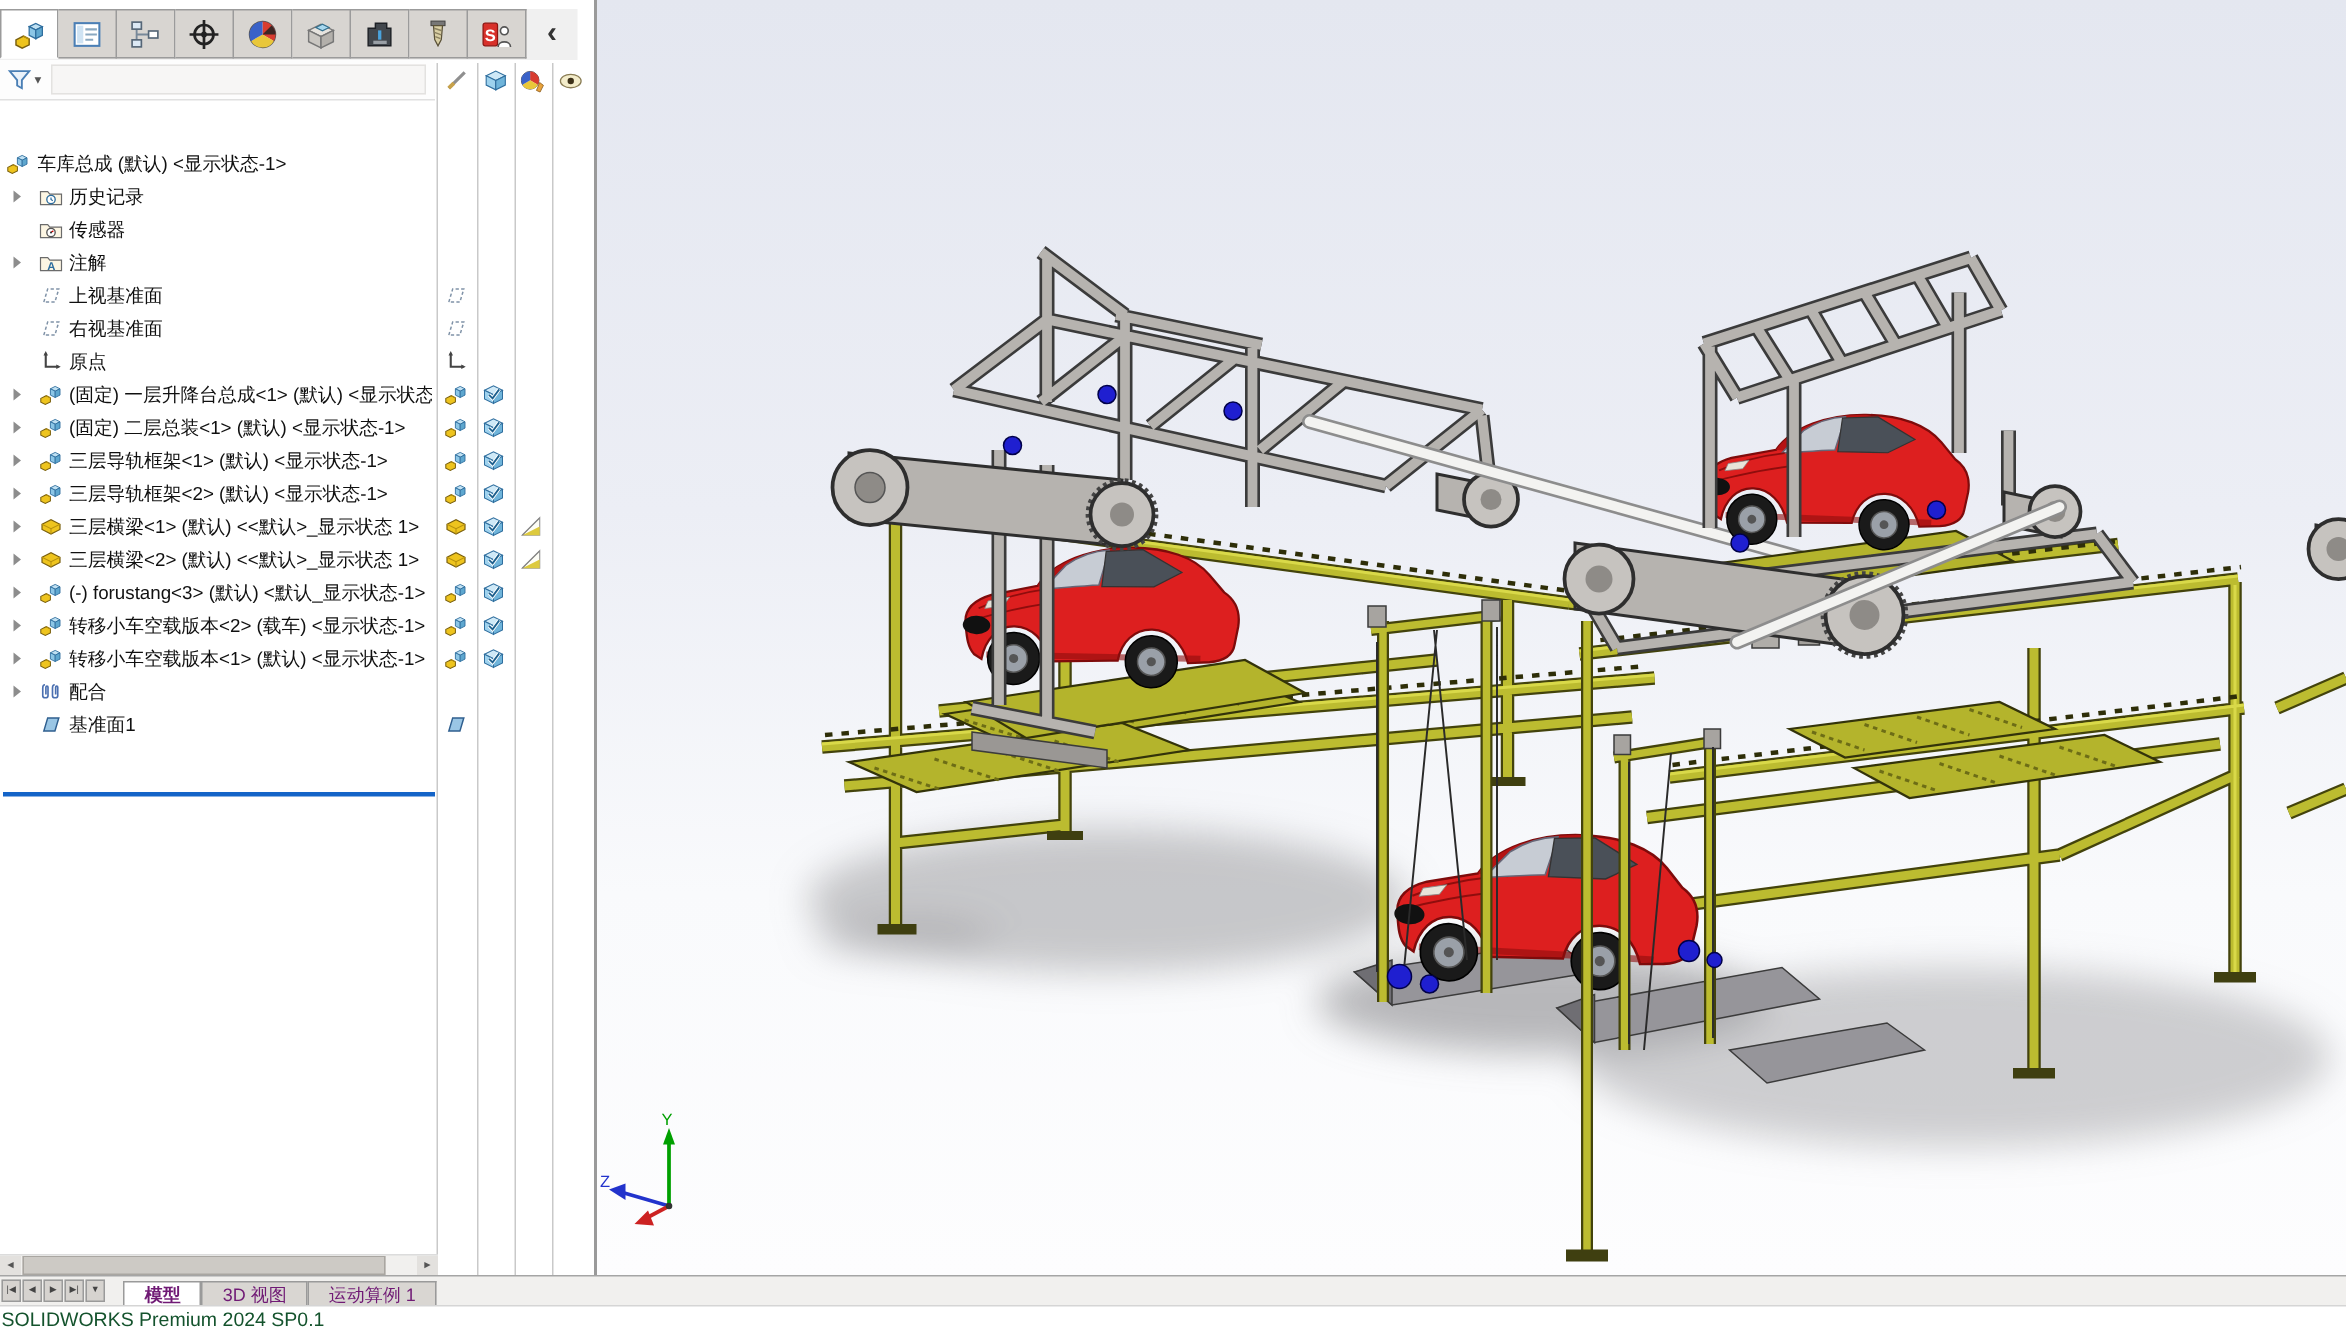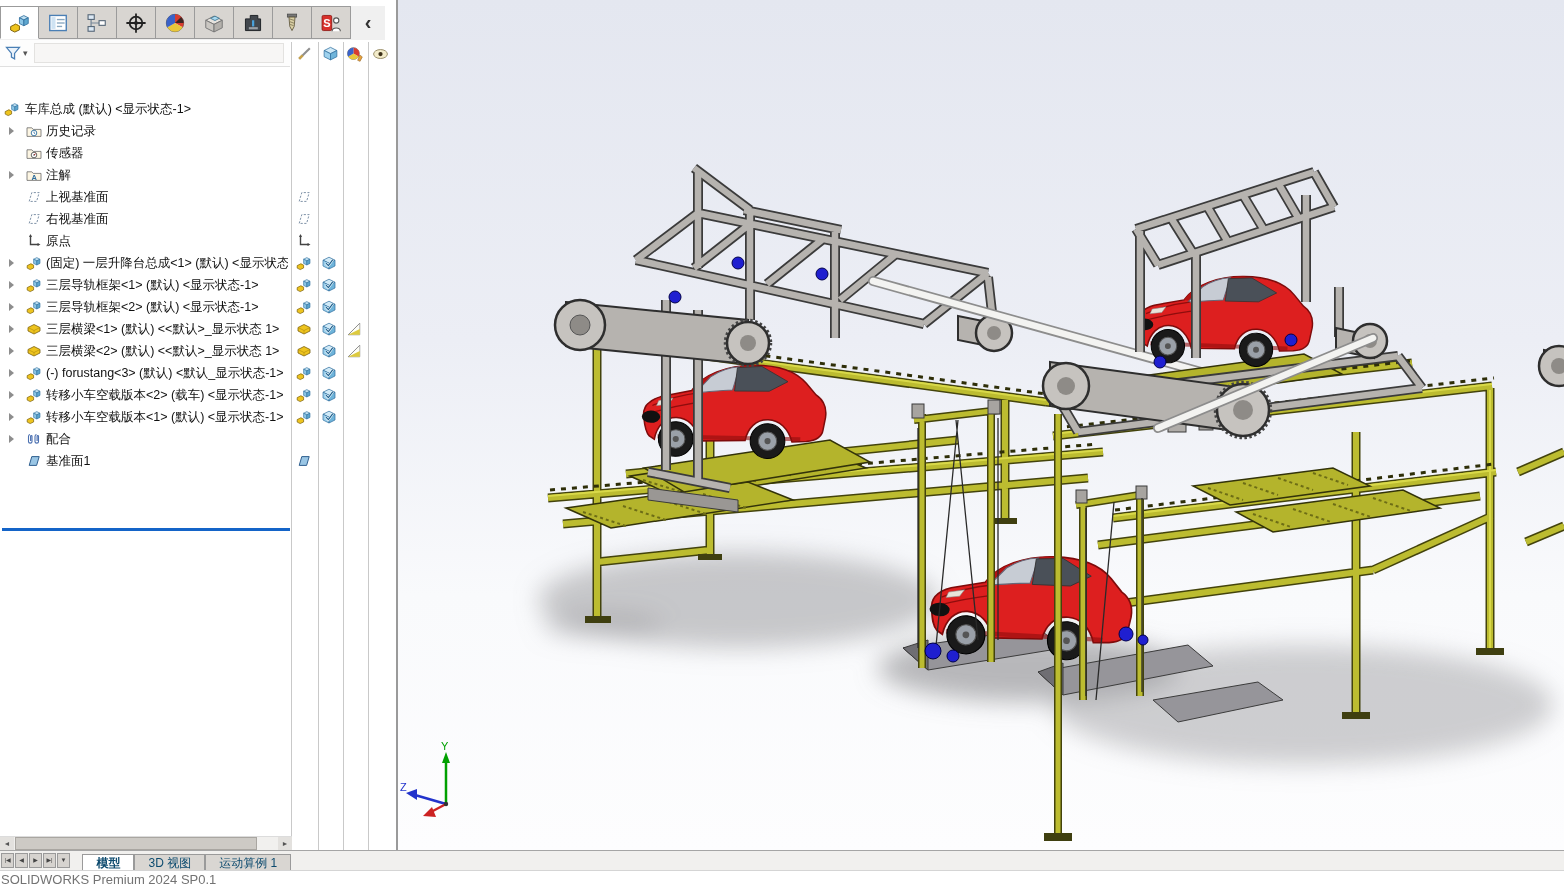--- a/index.html
+++ b/index.html
@@ -32,24 +32,24 @@
   #rollback{position:absolute;left:2px;top:528px;width:288px;height:3px;background:#1464c8;}
   
   #hscroll{position:absolute;left:0;top:836px;width:292px;height:14px;background:#f1f0ee;border-top:1px solid #dcdcdc;}
   .sbtn{position:absolute;top:0;width:14px;height:13px;background:#e3e1de;color:#555;font-size:7px;text-align:center;line-height:13px;}
   #sthumb{position:absolute;left:15px;top:0;width:242px;height:13px;background:#cdcac5;border:1px solid #a9a6a1;box-sizing:border-box;}
   
   #viewport{position:absolute;left:398px;top:0;width:1166px;height:850px;background:linear-gradient(#e4e7f0 0%,#eceef5 40%,#f9fafc 70%,#fdfdfe 100%);}
   
   #docstrip{position:absolute;left:0;top:850px;width:1564px;height:20px;background:#f1f0ee;border-top:1px solid #a5a5a5;}
   .navbtn{display:inline-block;width:13px;height:15px;margin-top:2px;margin-left:1px;background:#d6d3cf;border:1px solid #9a9a9a;box-sizing:border-box;font-size:6px;color:#444;text-align:center;line-height:13px;vertical-align:top;}
-  .dtab{display:inline-block;height:17px;line-height:16px;padding:0 13px;margin-top:3px;border:1px solid #9a9a9a;border-bottom:none;background:#d9d6d2;font-size:12px;color:#0c4a6e;vertical-align:top;}
+  .dtab{display:inline-block;height:17px;line-height:16px;padding:0 13px;margin-top:3px;border:1px solid #9a9a9a;border-bottom:none;background:#d9d6d2;font-size:12px;color:#701a75;vertical-align:top;}
   .dtab.active{background:#fff;font-weight:bold;}
   #dtabs{display:inline-block;margin-left:8px;}
-  #statusbar{position:absolute;left:0;top:870px;width:1564px;height:18px;background:#fff;border-top:1px solid #d5d5d5;font-size:13px;color:#737373;line-height:17px;padding-left:1px;}
+  #statusbar{position:absolute;left:0;top:870px;width:1564px;height:18px;background:#fff;border-top:1px solid #d5d5d5;font-size:13px;color:#14532d;line-height:17px;padding-left:1px;}
 </style>
 </head>
 <body>
 
 <svg width="0" height="0" style="position:absolute" aria-hidden="true">
 <defs>
 <symbol id="i-asm" viewBox="0 0 16 16">
   <path d="M1.2,10.6 L4.8,8.8 L7.6,10.2 L7.6,13 L4.2,14.6 L1.2,13.1 Z" fill="#eec41e" stroke="#7a600f" stroke-width=".7"></path>
   <path d="M4.8,8.8 L7.6,10.2" fill="none" stroke="#b8920e" stroke-width=".6"></path>
   <polygon points="7.6,4.2 10.8,2.6 14,4.2 10.8,5.8" fill="#bfe0f2" stroke="#2f6e9e" stroke-width=".6"></polygon>
@@ -489,20 +489,33 @@
           </svg>
           <svg viewBox="0 0 16 16" class="picon" style="left: 321px;">
             <use href="#i-cubechk"></use>
           </svg>
         </div>
         <div class="trow">
           <span class="arrow"></span>
           <svg viewBox="0 0 16 16" class="ticon">
             <use href="#i-asm"></use>
           </svg>
+          <span class="tlabel">(固定) 二层总装&lt;1&gt; (默认) &lt;显示状态-1&gt;</span>
+          <svg viewBox="0 0 16 16" class="picon" style="left: 296px;">
+            <use href="#i-asm"></use>
+          </svg>
+          <svg viewBox="0 0 16 16" class="picon" style="left: 321px;">
+            <use href="#i-cubechk"></use>
+          </svg>
+        </div>
+        <div class="trow">
+          <span class="arrow"></span>
+          <svg viewBox="0 0 16 16" class="ticon">
+            <use href="#i-asm"></use>
+          </svg>
           <span class="tlabel">三层导轨框架&lt;1&gt; (默认) &lt;显示状态-1&gt;</span>
           <svg viewBox="0 0 16 16" class="picon" style="left: 296px;">
             <use href="#i-asm"></use>
           </svg>
           <svg viewBox="0 0 16 16" class="picon" style="left: 321px;">
             <use href="#i-cubechk"></use>
           </svg>
         </div>
         <div class="trow">
           <span class="arrow"></span>

